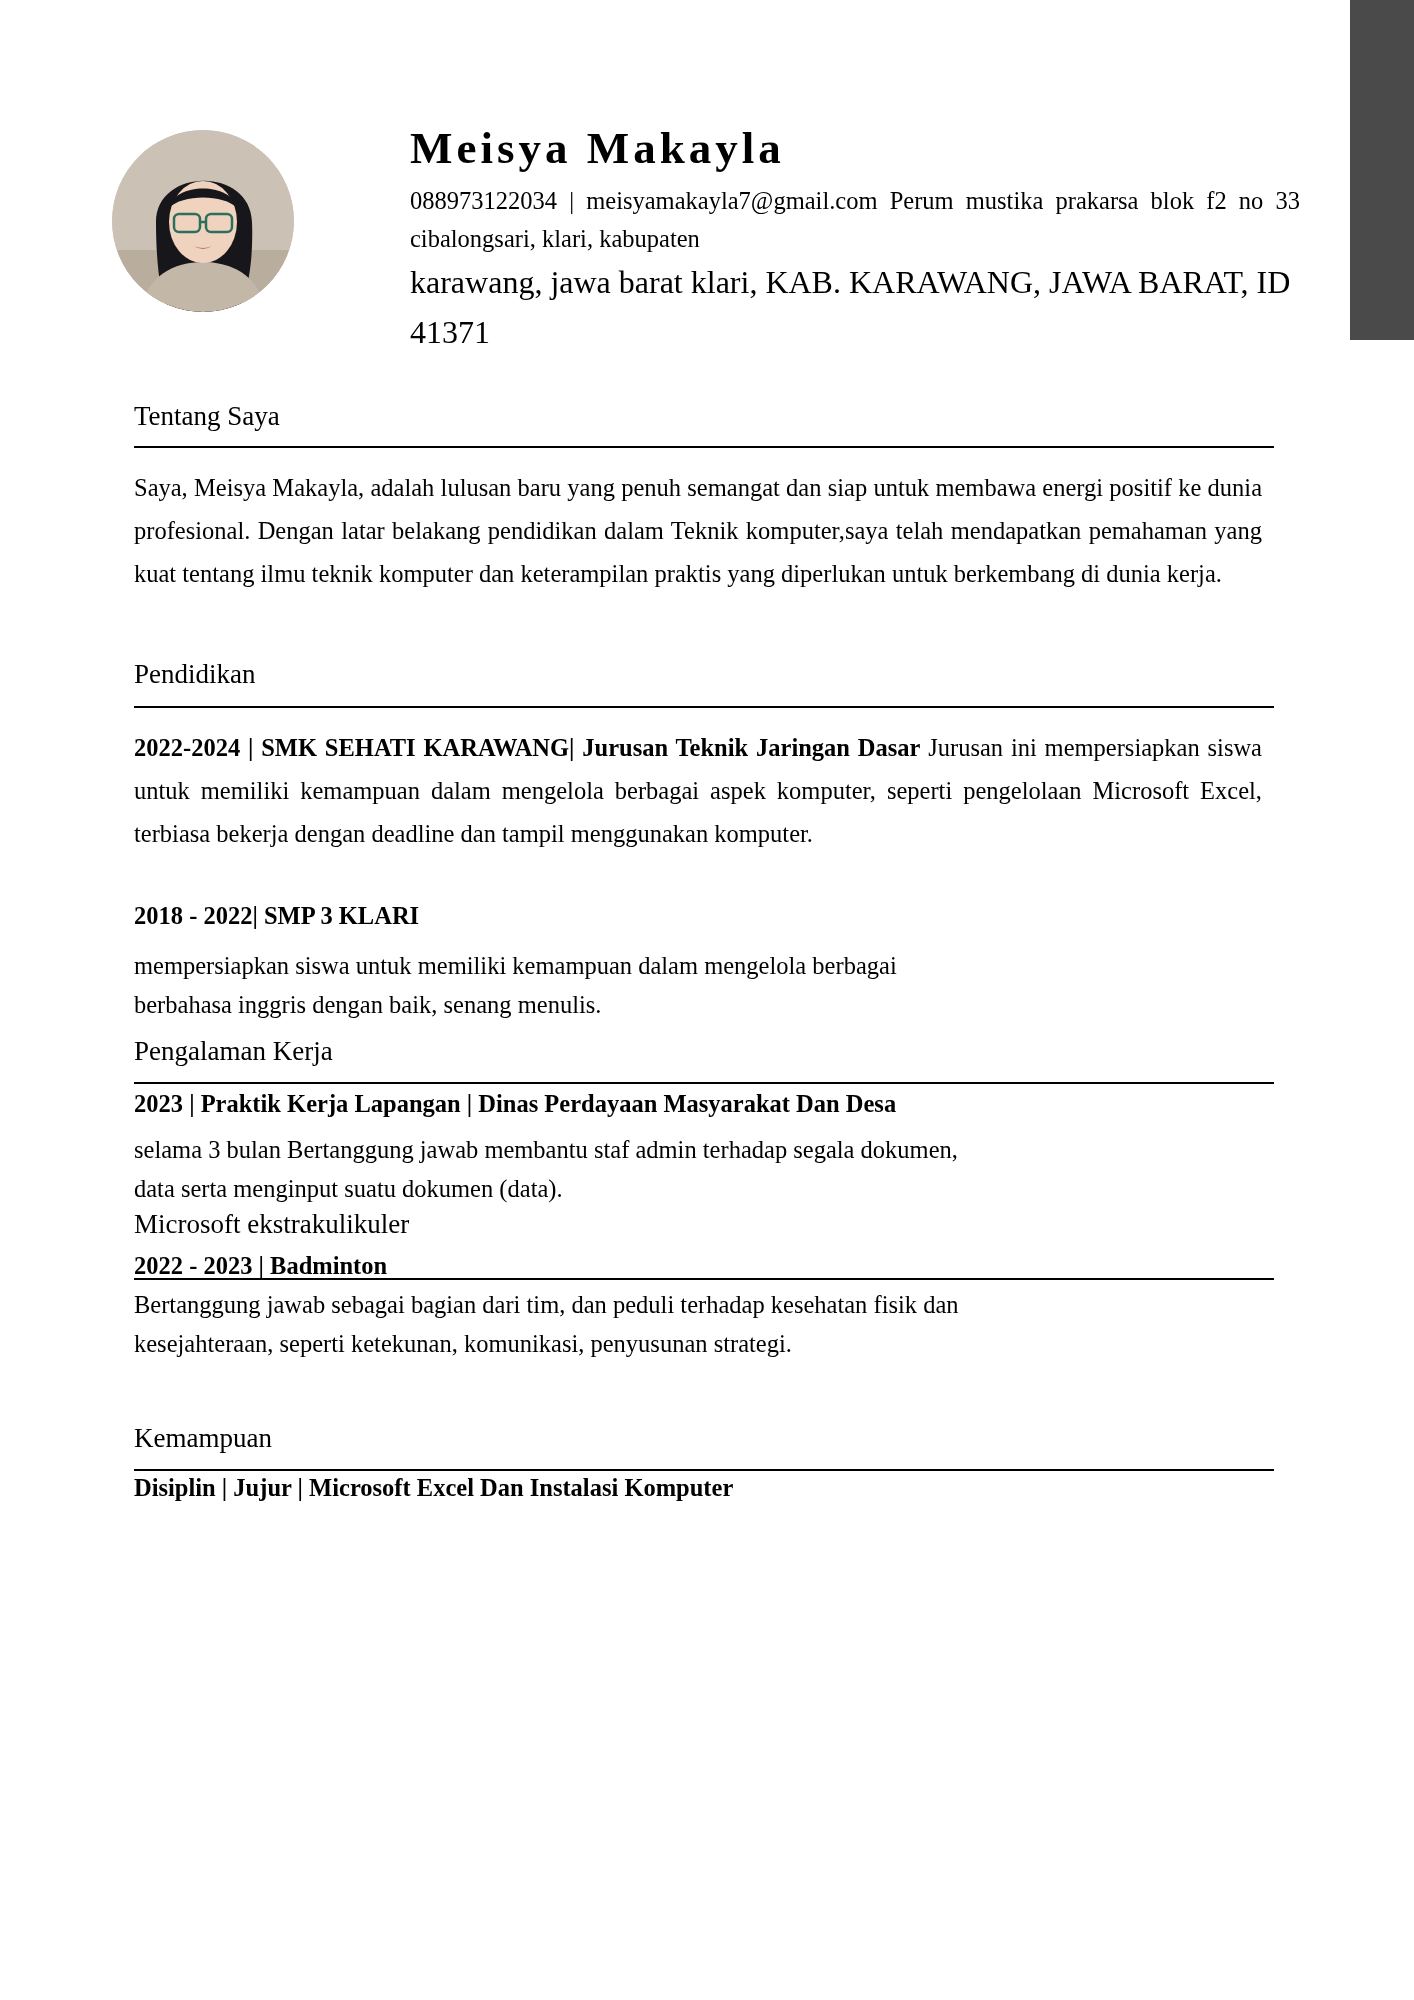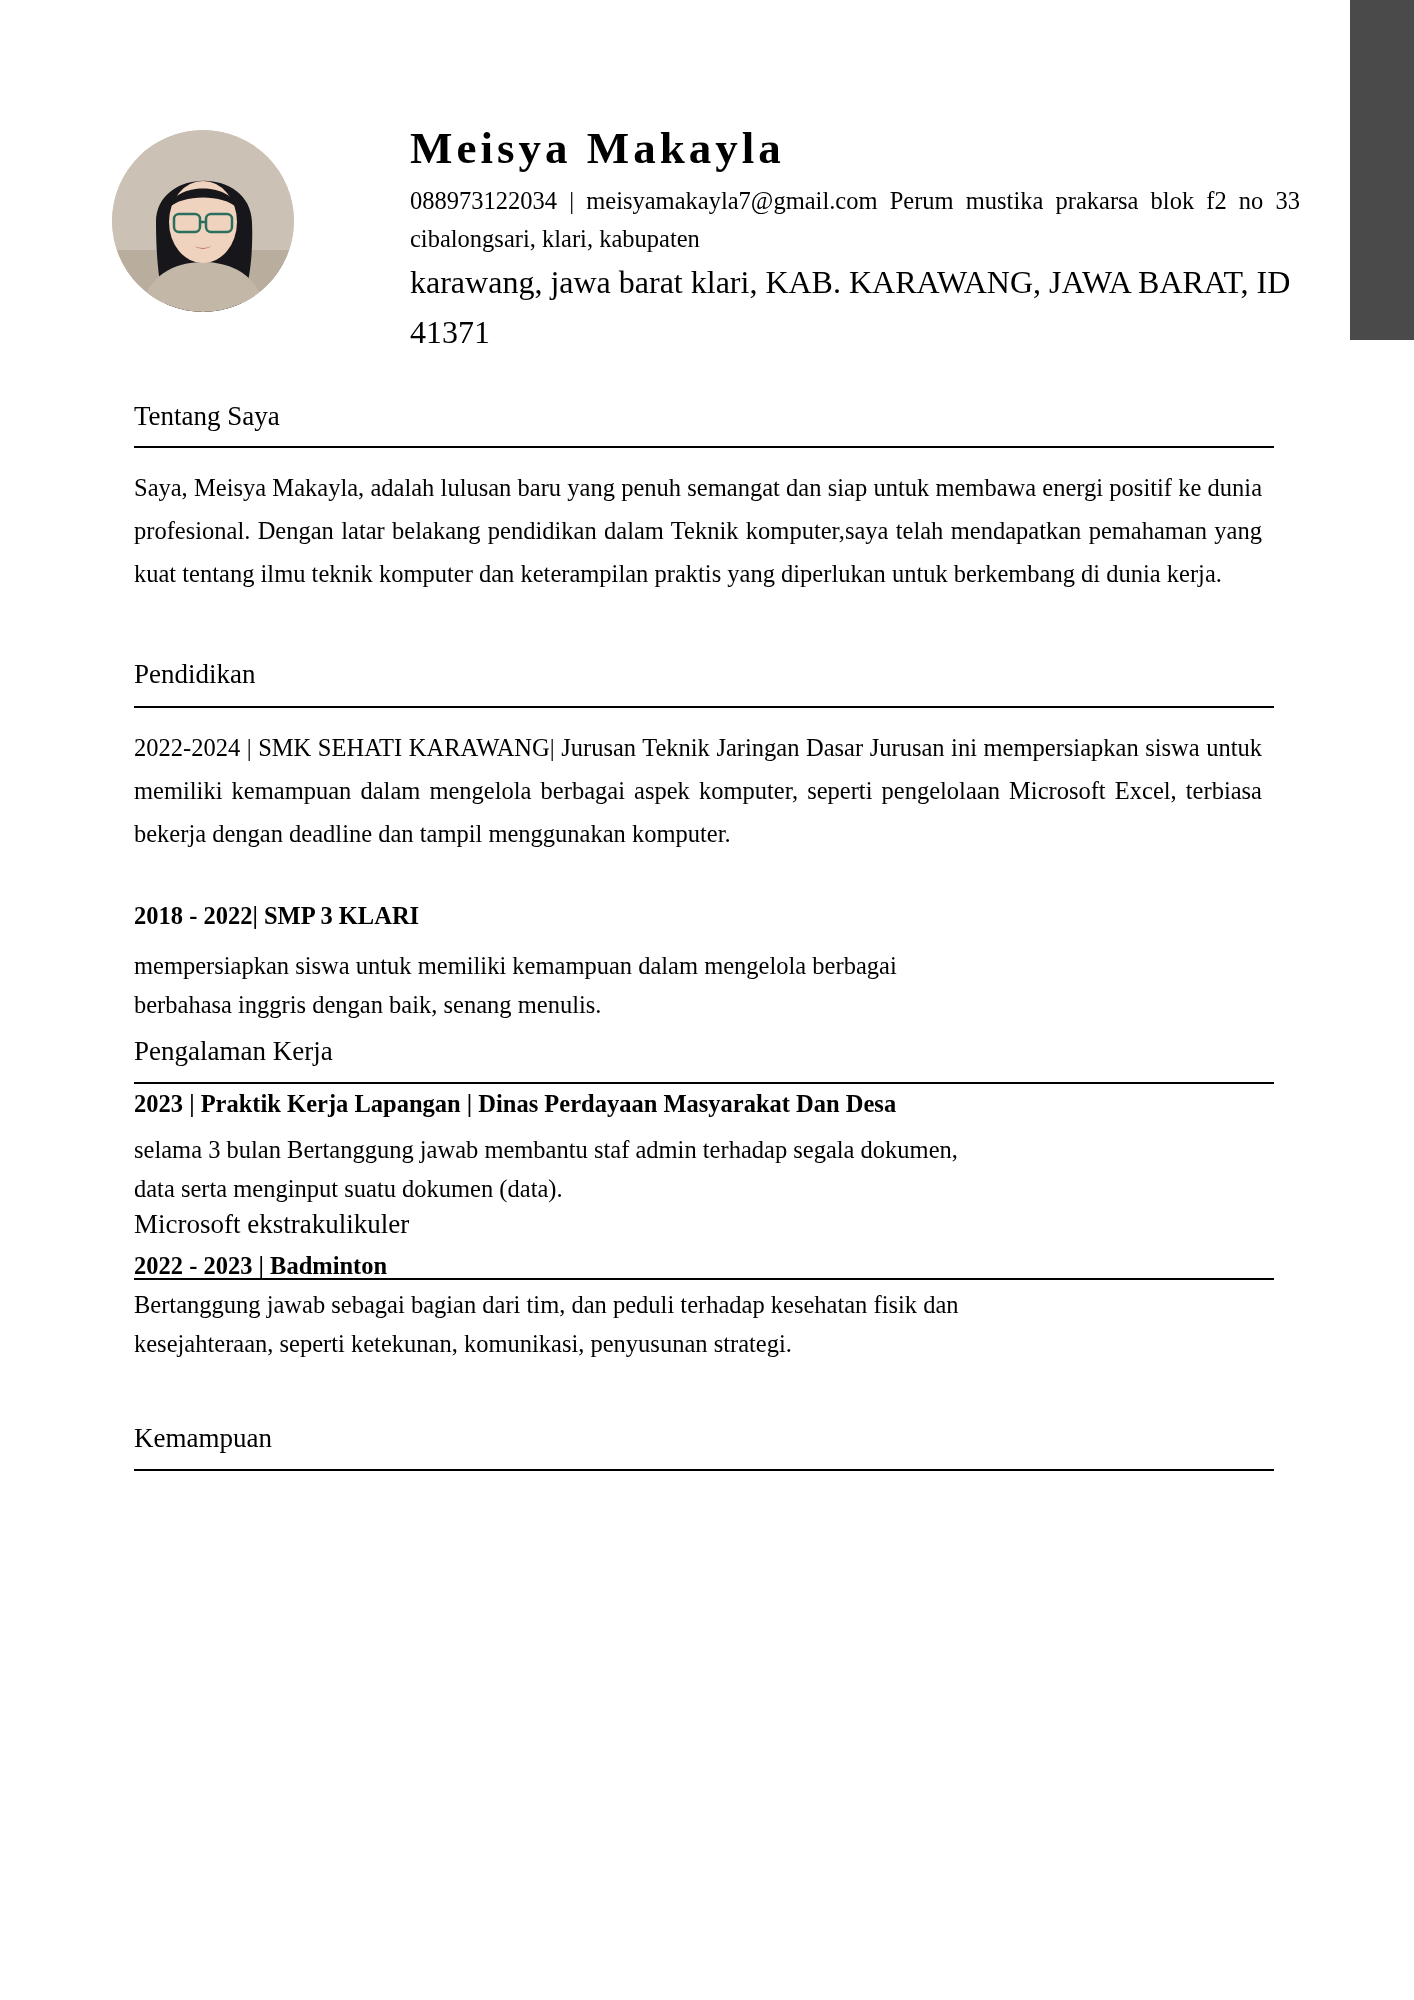--- a/index.html
+++ b/index.html
@@ -105,21 +105,21 @@
     line-height: 1.75;
     text-align: justify;
     text-justify: inter-word;
     margin: 0;
   }
   .para-left {
     font-size: 24.5px;
     line-height: 1.6;
     margin: 0;
   }
-  .bold { font-weight: normal; }
+  .bold { font-weight: bold; }
 
   
   .b-tentang-head { position: absolute; left: 0; top: 400px; }
   .b-tentang-rule { position: absolute; left: 0; top: 440px; width: 1140px; }
   .b-tentang-body { position: absolute; left: 0; top: 467px; width: 1128px; }
 
   .b-pend-head { position: absolute; left: 0; top: 658px; }
   .b-pend-rule { position: absolute; left: 0; top: 700px; width: 1140px; }
   .b-pend-body1 { position: absolute; left: 0; top: 727px; width: 1128px; }
   .b-pend-h2 { position: absolute; left: 0; top: 900px; }
@@ -218,15 +218,16 @@
     <h2 class="sec-head b-ekst-head">Microsoft ekstrakulikuler</h2>
     <p class="sub-bold b-ekst-sub">2022 - 2023 | Badminton</p>
     <hr class="rule b-ekst-rule">
     <div class="b-ekst-body">
       <p class="para-left">Bertanggung jawab sebagai bagian dari tim, dan peduli terhadap kesehatan fisik dan</p>
       <p class="para-left">kesejahteraan, seperti ketekunan, komunikasi, penyusunan strategi.</p>
     </div>
 
     <h2 class="sec-head b-kem-head">Kemampuan</h2>
     <hr class="rule b-kem-rule">
+    <p class="sub-bold b-kem-body">Disiplin | Jujur | Microsoft Excel Dan Instalasi Komputer</p>
 
   </div>
 </div>
 
 </body></html>

